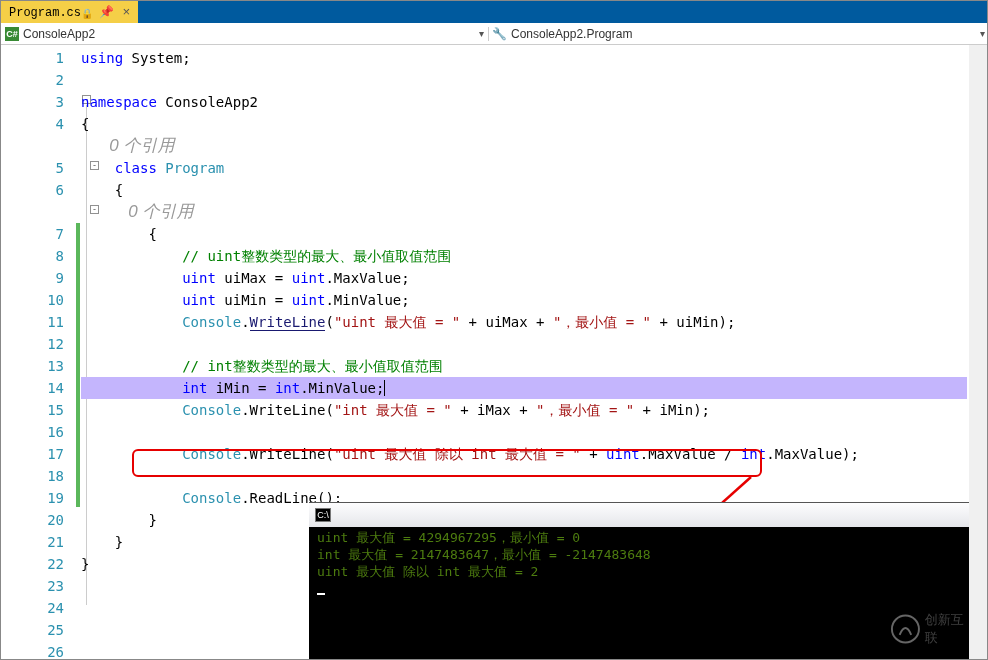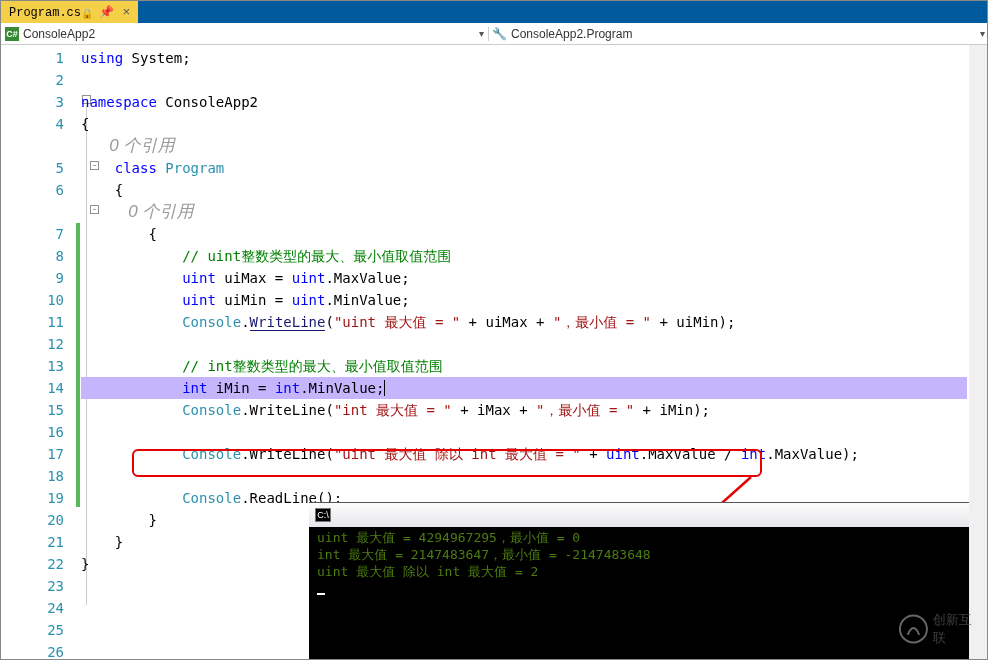--- a/index.html
+++ b/index.html
@@ -112,21 +112,21 @@
   font-size: 9px; display: inline-flex; align-items: center; justify-content: center;
   border: 1px solid #777;
 }
 .console-body { padding: 2px 8px; white-space: pre; color: #4d7c0f; line-height: 17px; }
 .console-cursor { display: inline-block; width: 8px; height: 2px; background: #fff; margin-top: 13px; }
 .scrollbar {
   position: absolute; right: 0; top: 44px; width: 18px; height: 616px;
   background: #f0f0f0;
 }
 .watermark {
-  position: absolute; right: 4px; bottom: 10px; width: 85px; height: 40px;
+  position: absolute; right: 12px; bottom: 10px; width: 85px; height: 40px;
   display: flex; align-items: center; gap: 4px; opacity: 0.75;
 }
 .watermark-logo { width: 32px; height: 32px; }
 .watermark-text { font-size: 13px; color: #555; font-family: "Microsoft YaHei", sans-serif; }
 </style>
 </head>
 <body>
 
 <div class="top-bar">
   <div class="tab">

